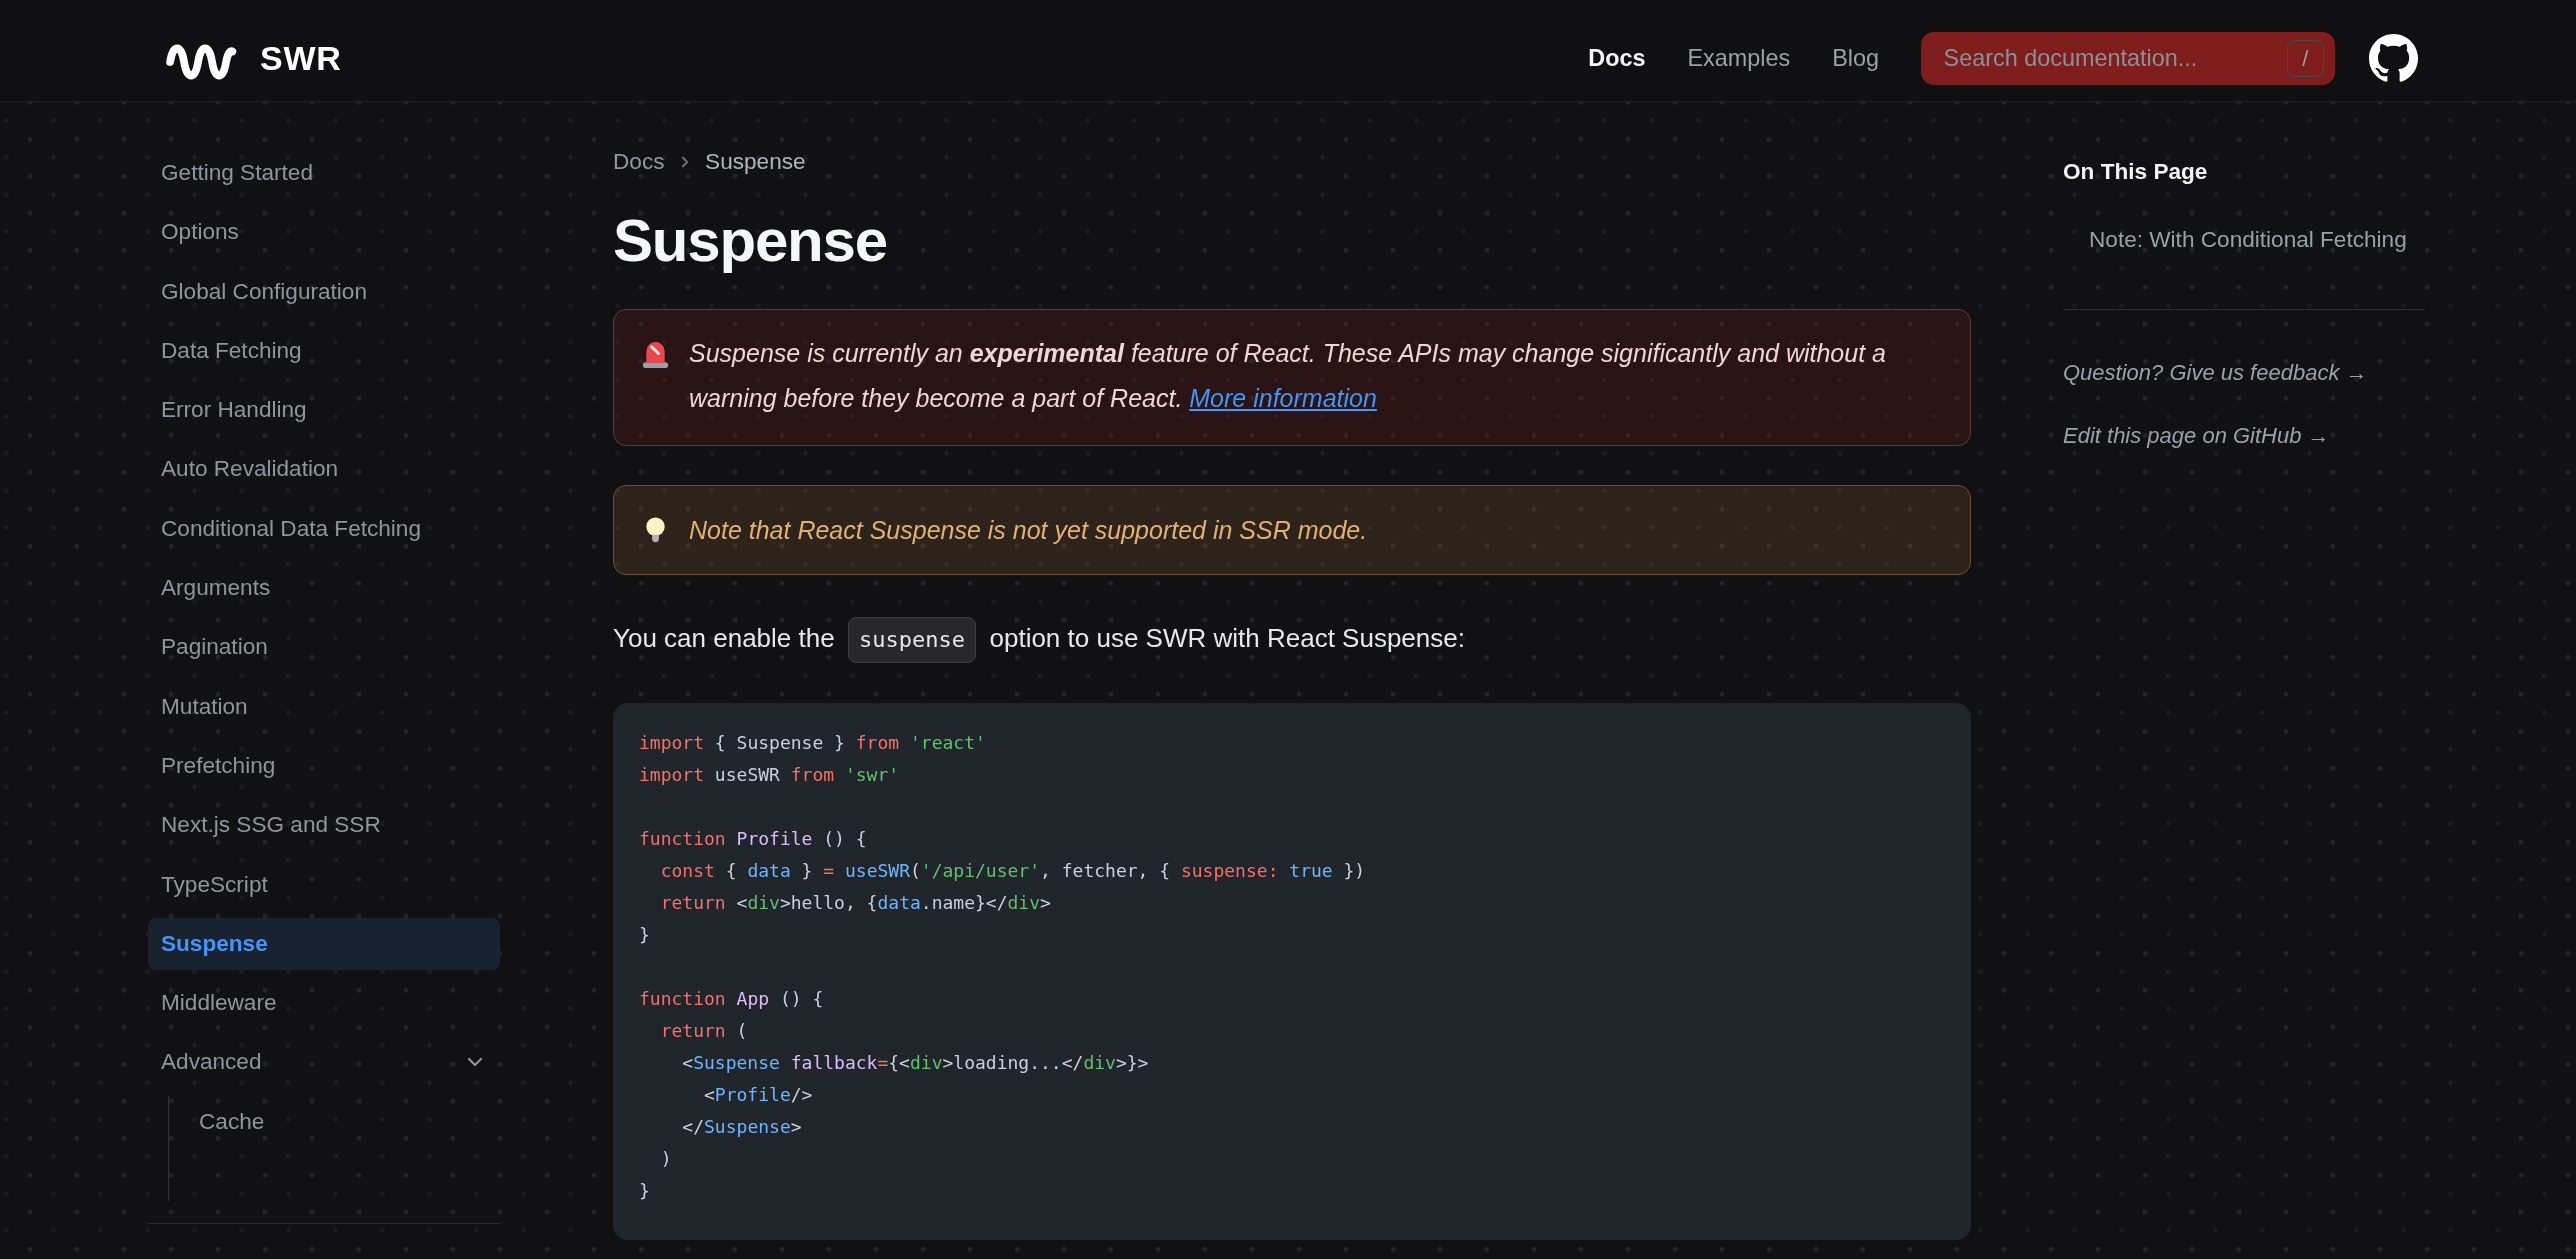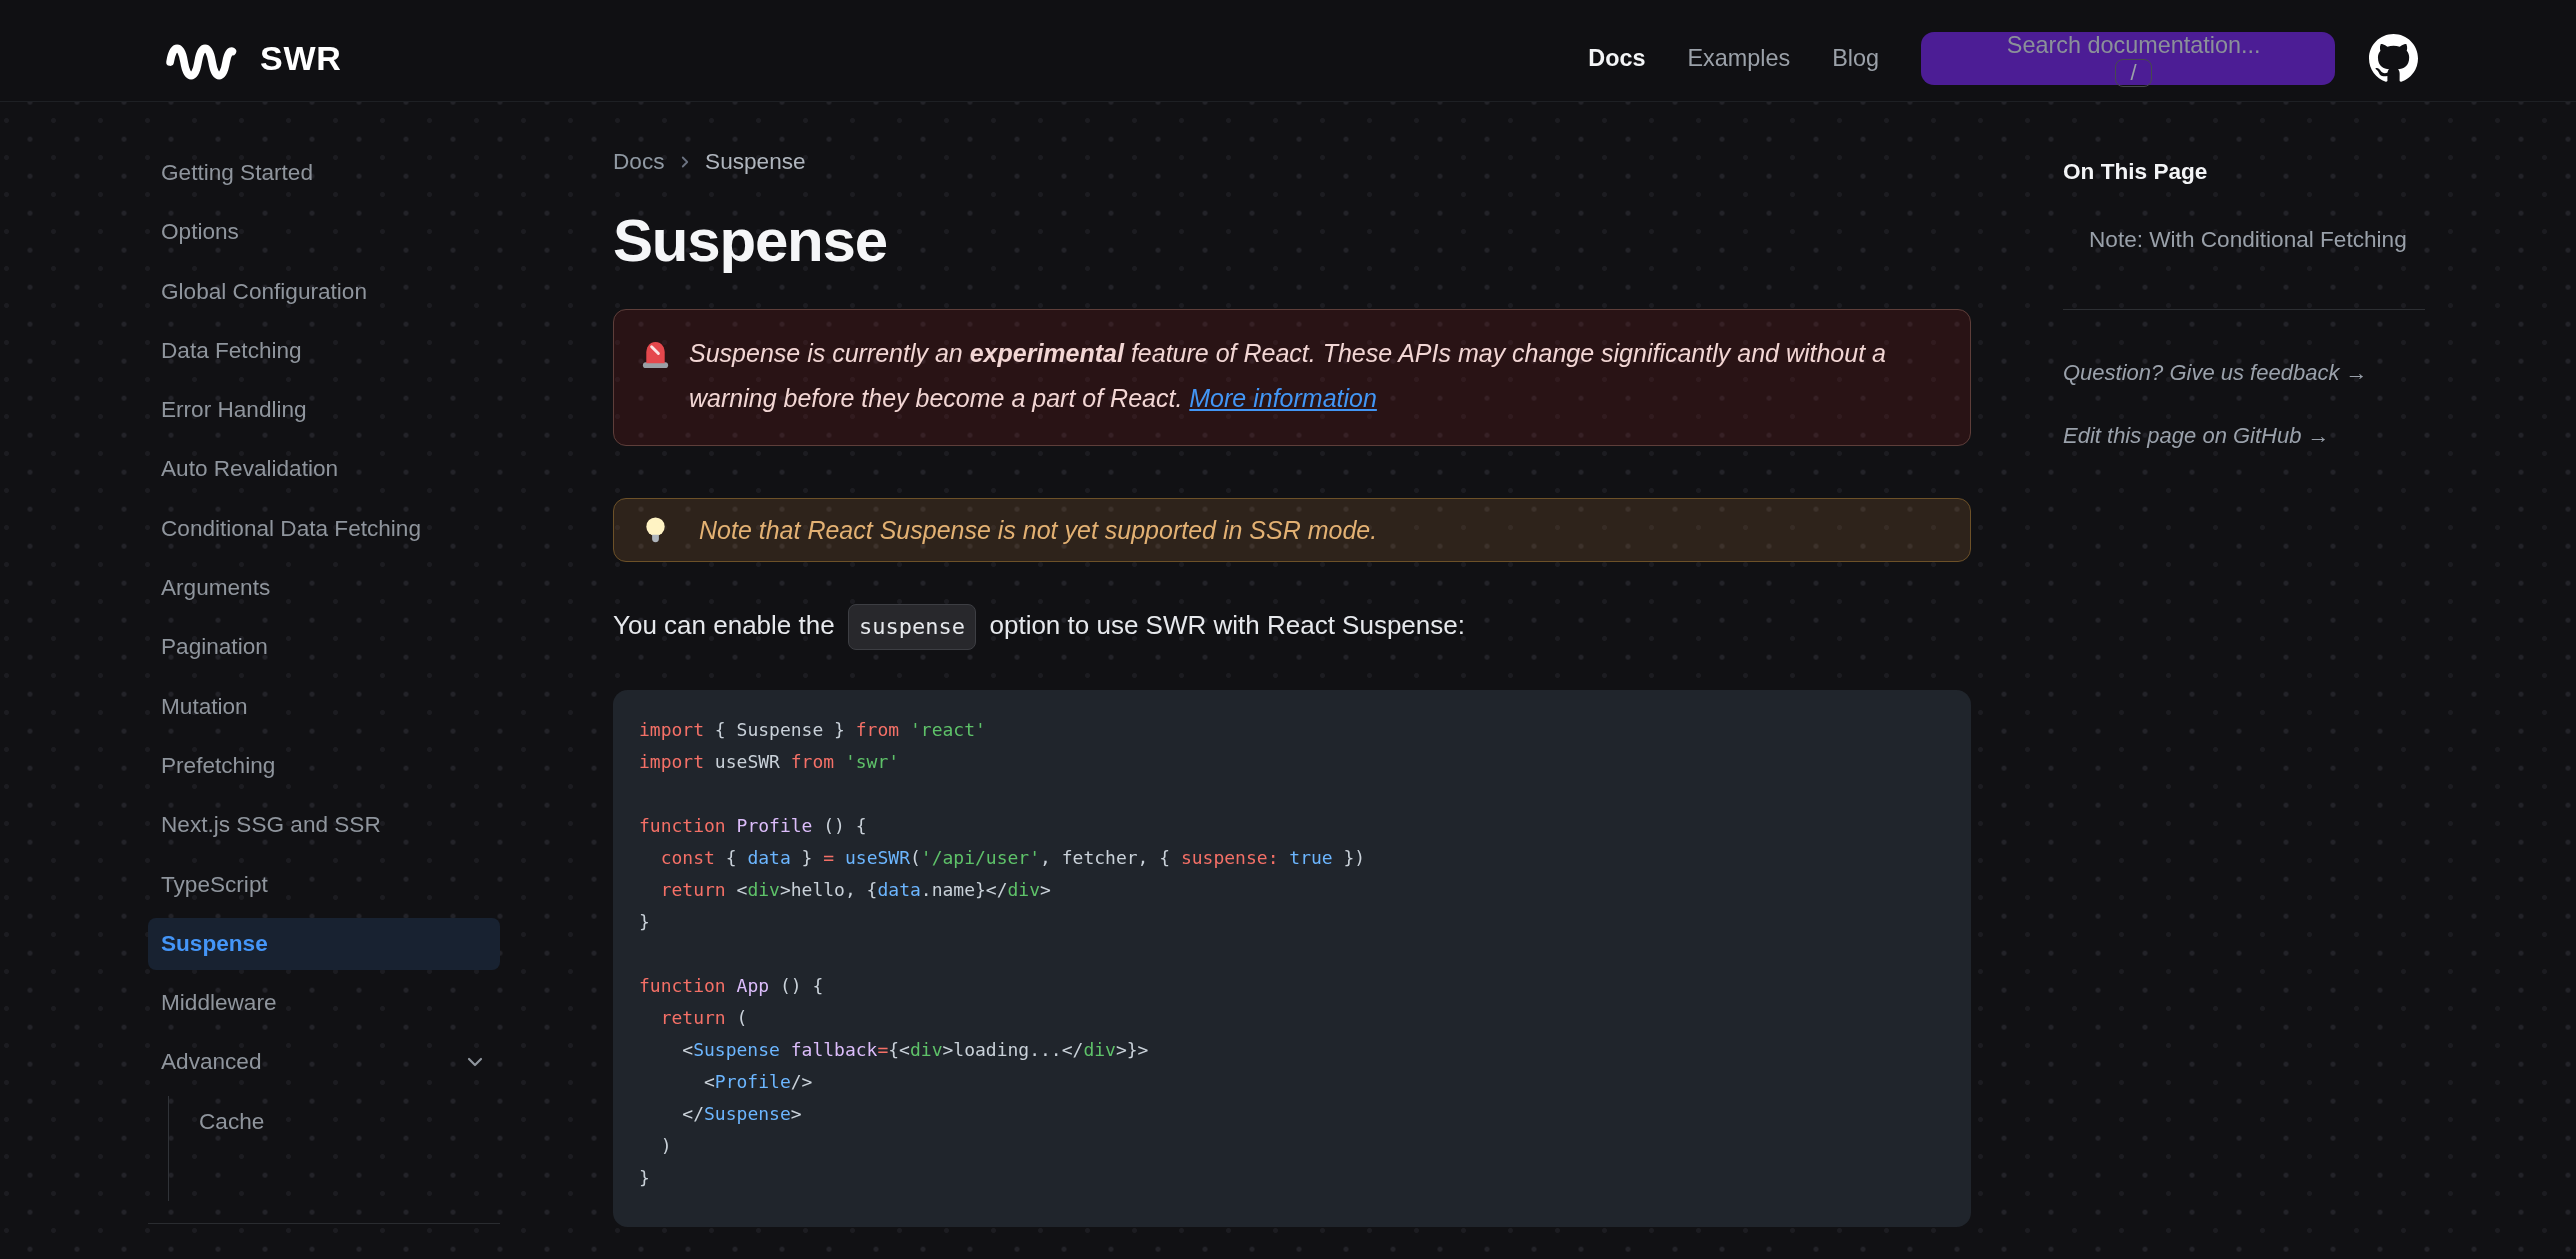--- a/index.html
+++ b/index.html
@@ -24,22 +24,22 @@
     border-bottom:1.6px solid #1e2024;
   }
   .logo { display:flex; align-items:center; gap:21px; cursor:pointer; }
   .logo-wave { width:79px; height:49px; }
   .logo-text { font-size:34px; font-weight:800; color:#ffffff; letter-spacing:0.8px; }
   .nav-links { margin-left:auto; display:flex; align-items:center; gap:42px; }
   .nav-link { font-size:23.4px; color:#9ba1a9; text-decoration:none; cursor:pointer; }
   .nav-link.active { color:#f4f5f7; font-weight:600; }
   .searchbox {
     margin-left:42px; width:414px; height:53px;
-    background:#4c1d95; border-radius:13px;
-    display:flex; align-items:center; padding:0 11.3px 0 22.6px;flex-direction:column;
+    background:#7f1d1d; border-radius:13px;
+    display:flex; align-items:center; padding:0 11.3px 0 22.6px;
   }
   .search-ph { flex:1; font-size:23.4px; color:#8b9199; }
   .kbd {
     width:37px; height:37px; border:1.6px solid #47494e; border-radius:8px;
     color:#9aa0a8; font-size:22px; display:flex; align-items:center; justify-content:center;
   }
   .gh-link { margin-left:34px; display:flex; cursor:pointer; }
   .gh-link svg { width:49px; height:49px; fill:#ffffff; }
 
   
@@ -70,21 +70,21 @@
 
   .callout { display:flex; border-radius:13px; margin-top:36px;font-style:italic; }
   .callout-error {
     background:rgba(127,29,29,0.22);
     border:1.6px solid #5e3e3a;
     padding:21px 26px 24px 26px;
   }
   .callout-warning {
     background:rgba(185,121,61,0.18);
     border:1.6px solid #6d5128;
-    padding:13px 26px; margin-top:52px; align-items:center;gap:10px;
+    padding:26px 26px; margin-top:39px; align-items:center;
   }
   .callout-icon { width:31px; height:31px; flex-shrink:0; margin-right:18px; }
   .callout-error .callout-icon { margin-top:8px; }
   .error-body { font-size:25px; line-height:45px; color:#f2d6d4; }
   .error-body b { font-weight:700; }
   .more-link { display:inline-block; color:#4296f5; text-decoration:underline; cursor:pointer; }
   .warning-text { font-size:25px; line-height:36px; color:#e3b173; }
 
   .para { margin-top:42px; font-size:26px; line-height:39px; color:#e6e8ec; }
   .inline-code {

